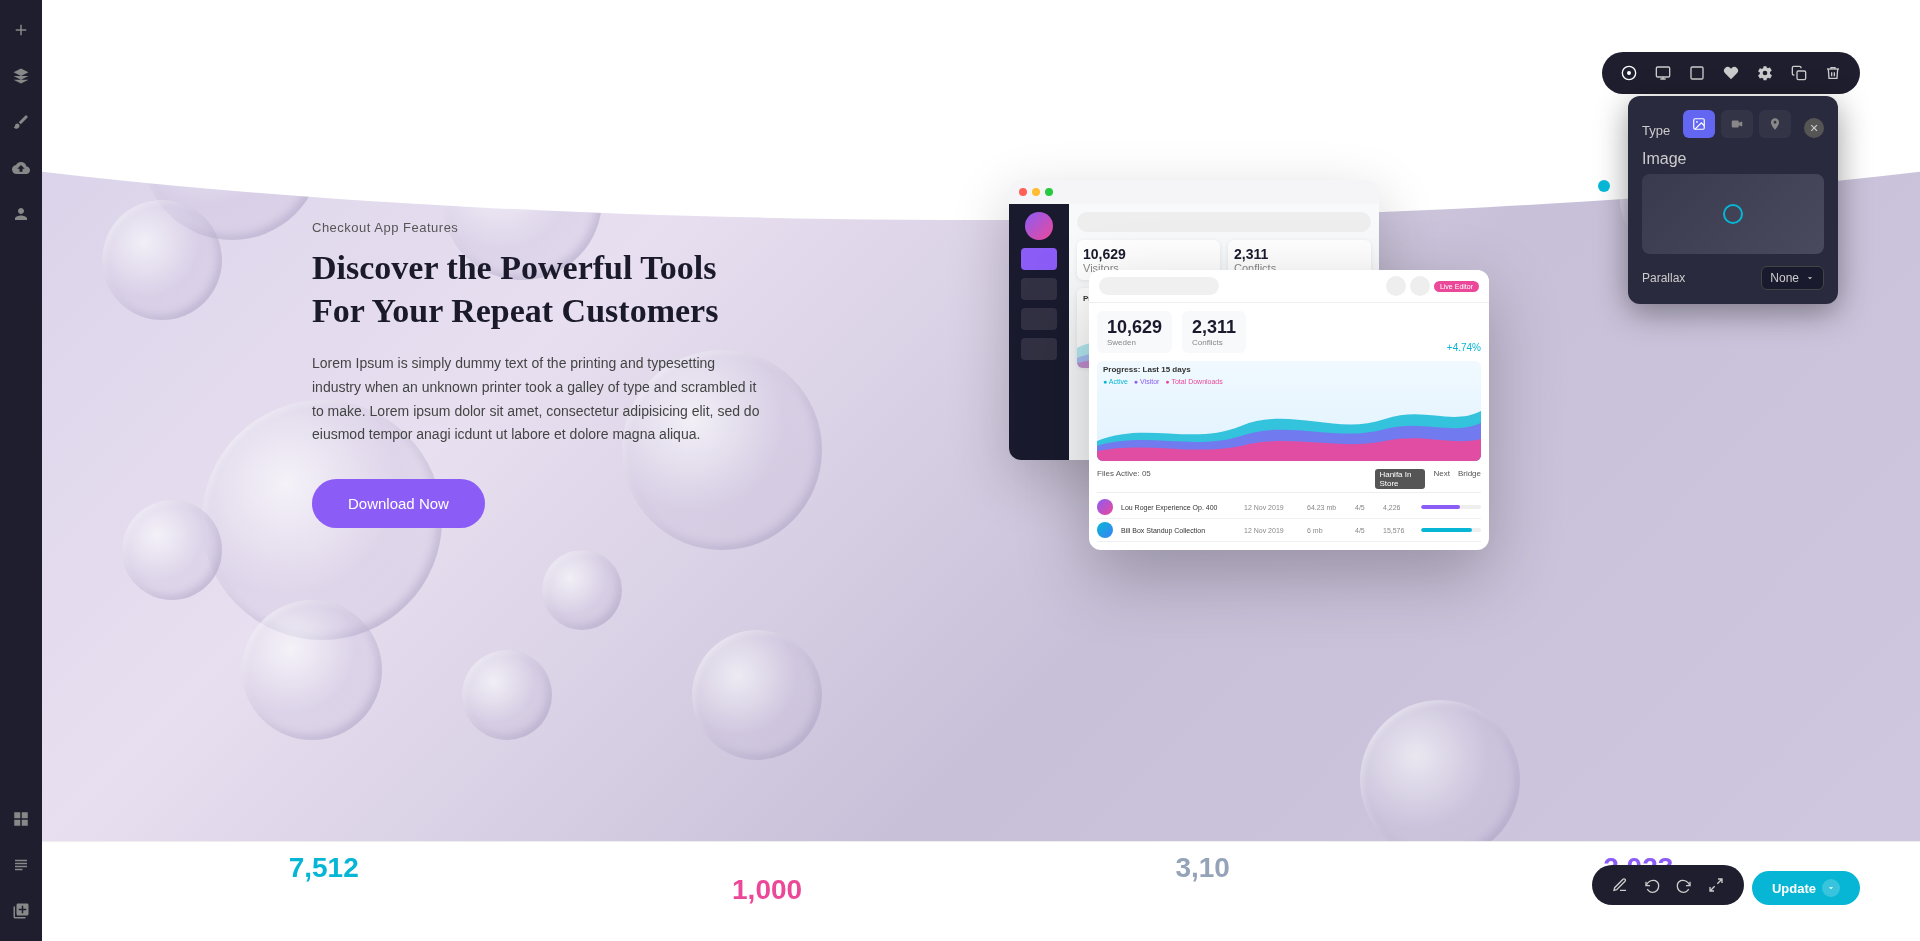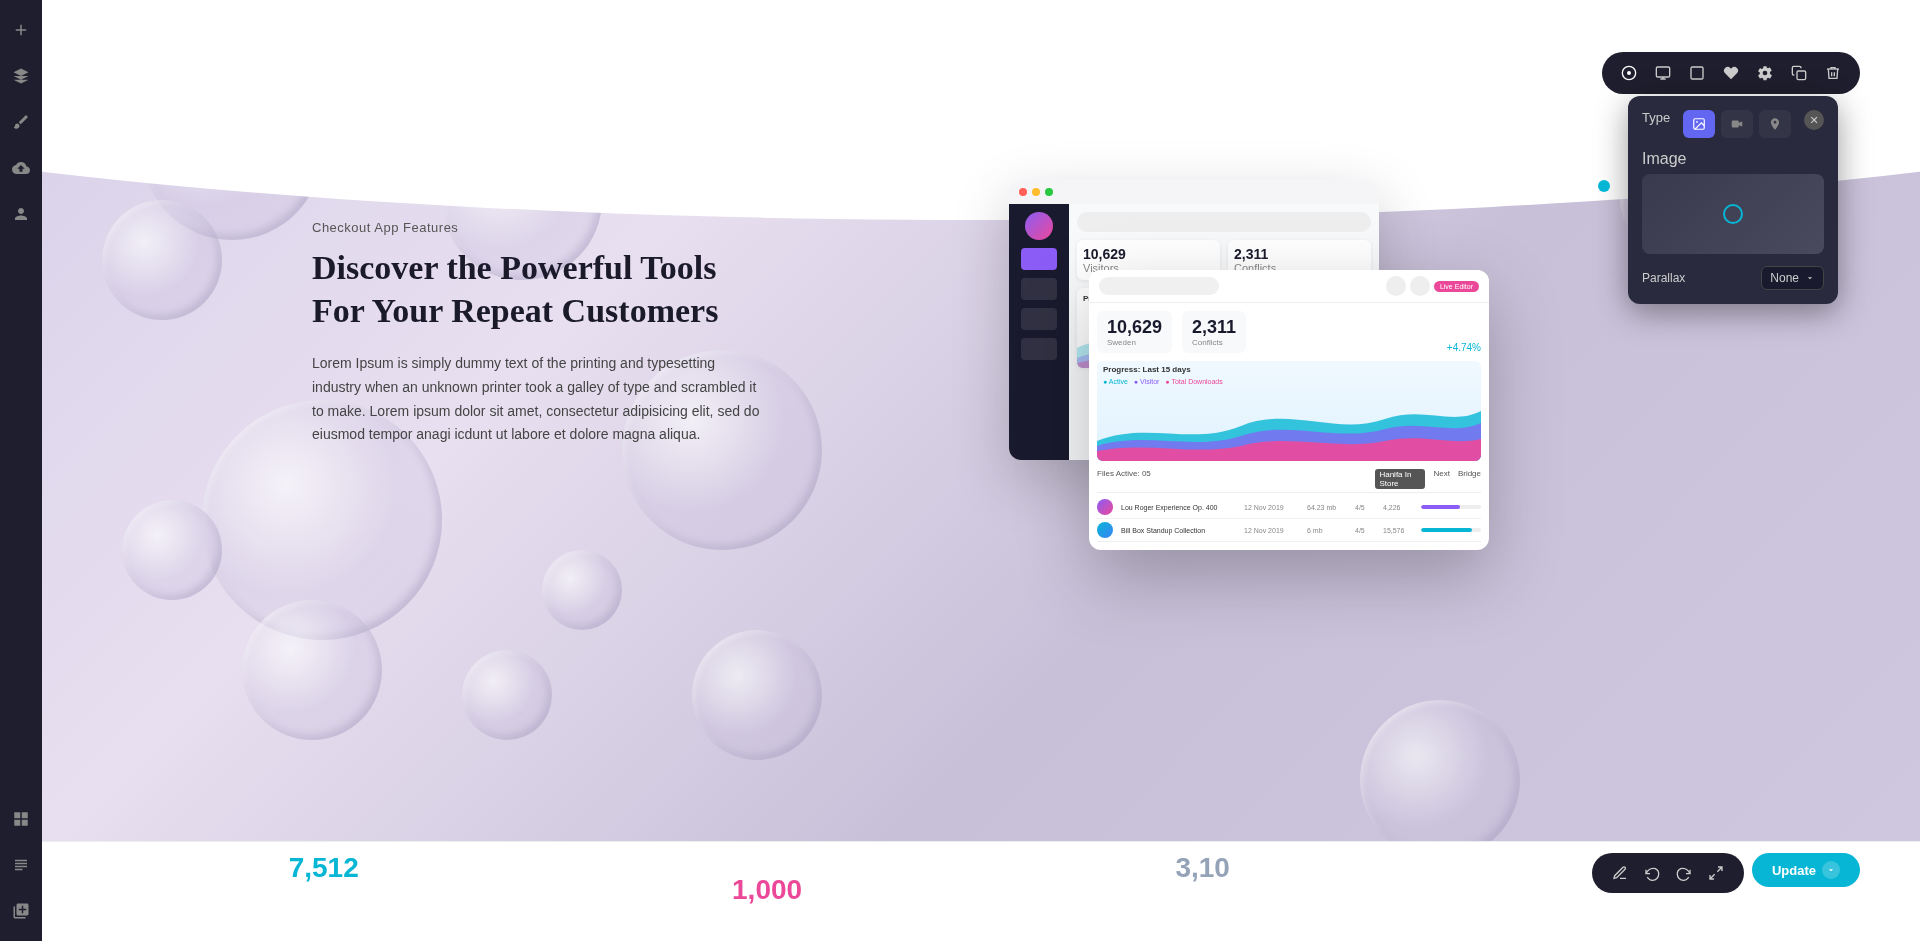--- a/index.html
+++ b/index.html
@@ -349,21 +349,21 @@
       right: 82px;
       width: 210px;
       background: #2a2a3e;
       border-radius: 12px;
       padding: 14px;
       z-index: 250;
       box-shadow: 0 8px 32px rgba(0,0,0,0.4);
     }
     .type-panel-header {
       display: flex;
-      align-items: flex-start;
+      align-items: flex-end;
       justify-content: space-between;
       margin-bottom: 12px;
     }
     .type-label {
       font-size: 13px;
       color: #ccc;
     }
     .type-options {
       display: flex;
       gap: 6px;
@@ -442,24 +442,24 @@
       right: 310px;
       width: 12px; height: 12px;
       border-radius: 50%;
       background: #06b6d4;
       z-index: 300;
     }
 
     
     .bottom-toolbar {
       position: absolute;
-      bottom: 48px;
+      bottom: 36px;
       right: 60px;
       display: flex;
-      align-items: flex-start;
+      align-items: flex-end;
       gap: 8px;
       z-index: 200;
     }
     .bottom-tools {
       display: flex;
       align-items: center;
       gap: 4px;
       background: #1e1e2e;
       border-radius: 30px;
       padding: 6px 14px;
@@ -592,20 +592,21 @@
     <div class="bubble b10"></div>
     <div class="bubble b11"></div>
     <div class="bubble b12"></div>
 
     <div class="wave-top"></div>
 
     <div class="hero-text">
       <div class="overline">Checkout App Features</div>
       <div class="headline">Discover the Powerful Tools For Your Repeat Customers</div>
       <div class="body-text">Lorem Ipsum is simply dummy text of the printing and typesetting industry when an unknown printer took a galley of type and scrambled it to make. Lorem ipsum dolor sit amet, consectetur adipisicing elit, sed do eiusmod tempor anagi icdunt ut labore et dolore magna aliqua.</div>
+      <button class="download-btn">Download Now</button>
     </div>
 
     <div class="mockup-container">
 
       <div class="dashboard-1">
         <div class="win-bar">
           <div class="win-dot dot-red"></div>
           <div class="win-dot dot-yellow"></div>
           <div class="win-dot dot-green"></div>
         </div>

